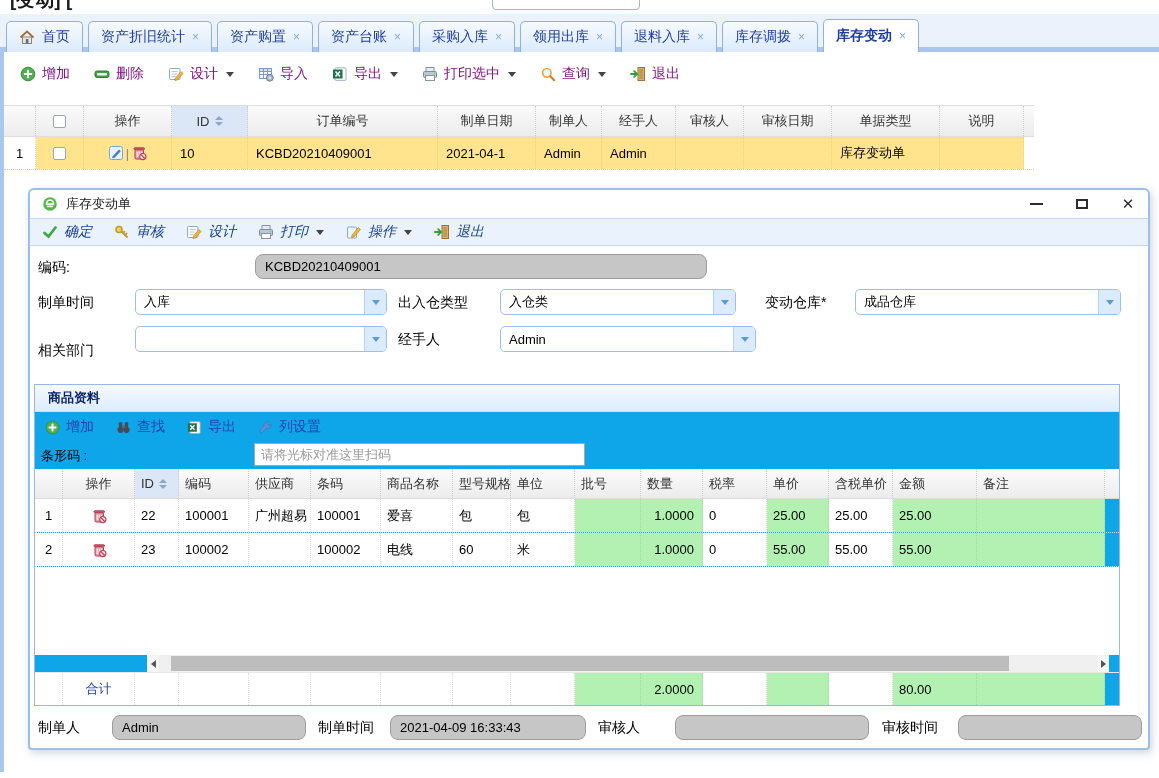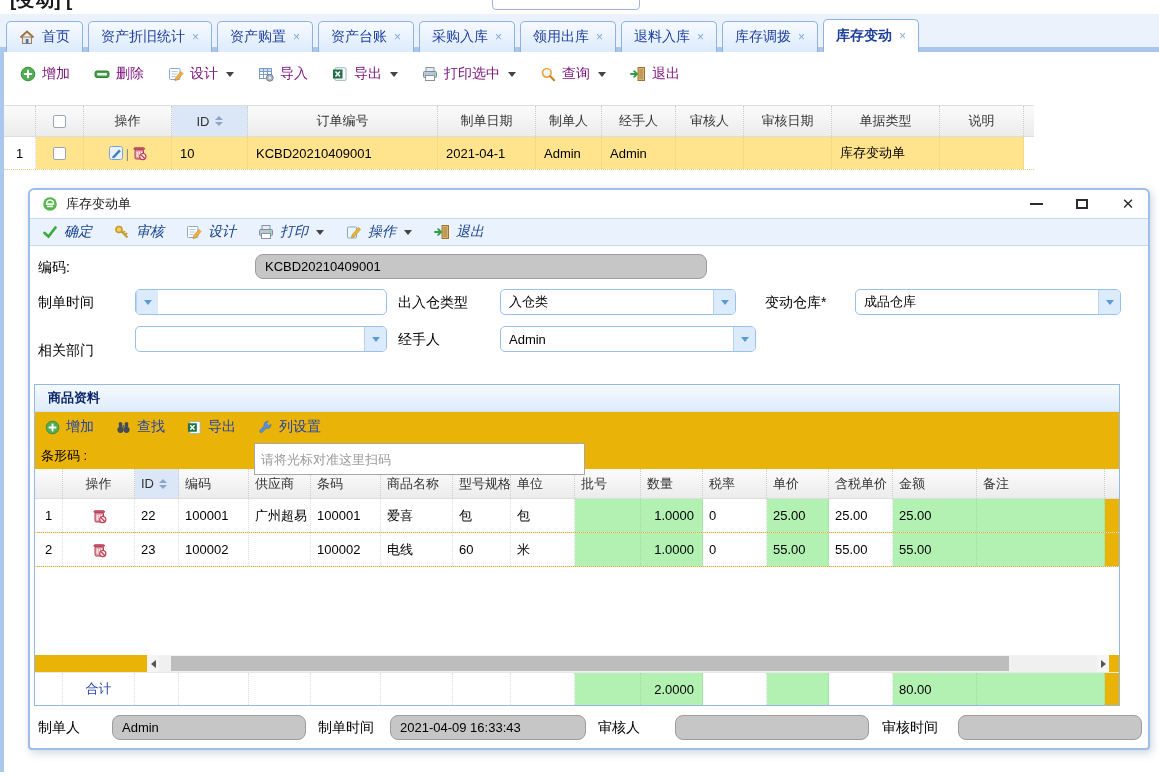--- a/index.html
+++ b/index.html
@@ -71,29 +71,29 @@
   .f-readonly { position:absolute; height:25px; line-height:23px; background:#c6c6c6;
                 border:1px solid #9d9d9d; border-radius:8px; padding-left:9px; font-size:13px; color:#000; }
   .dd { position:absolute; height:26px; border:1px solid #9cc0ed; border-radius:5px; background:#fff;
         display:flex; align-items:stretch; overflow:hidden; }
   .dd-text { flex:1; display:flex; align-items:center; padding-left:8px; font-size:13px; color:#000; }
   .dd-btn { width:22px; background:#dcebfc; border-left:1px solid #b6d4f2; display:flex; align-items:center; justify-content:center; cursor:pointer; }
   .dd-arrow { width:0; height:0; border-left:4px solid transparent; border-right:4px solid transparent; border-top:5px solid #5b9bd5; }
 
   
   .panel { position:absolute; left:4px; top:138px; width:1086px; height:322px;
-           border:1px solid #95b8e7; display:flex; flex-direction:column; background:#eab308; }
+           border:1px solid #95b8e7; display:flex; flex-direction:column; background:#0ea5e9; }
   .p-header { height:27px; flex:none; background:linear-gradient(#f5faff,#ddecfc); border-bottom:1px solid #cfe0f3;
               display:flex; align-items:center; padding-left:13px; font-weight:700; color:#0a246a; font-size:13px; }
   .p-toolbar { height:30px; flex:none; display:flex; align-items:center; gap:22px; padding-left:10px;
                color:#2244aa; font-size:14px; }
   .p-toolbar .tb-item { color:#2244aa; }
   .p-barcode { height:27px; flex:none; position:relative; font-size:13px; }
   .p-barcode .f-label { left:6px; top:5px; font-size:13px; }
-  .barcode-input { position:absolute; left:219px; top:1px; width:331px; height:32px;
+  .barcode-input { position:absolute; left:219px; top:1px; width:331px; height:23px;
                    border:1px solid #a6a6a6; font-size:13px; padding-left:6px; color:#333;
                    font-family:"Liberation Sans","DejaVu Sans",sans-serif; }
   .barcode-input::placeholder { color:#9a9a9a; }
 
   .pg-header { display:flex; height:30px; flex:none; background:linear-gradient(#fbfbfb,#ececec); border-bottom:1px solid #ddd; }
   .pg-hcell { display:flex; align-items:center; padding-left:6px; border-right:1px dotted #ccc;
               font-size:13px; color:#333; overflow:hidden; white-space:nowrap; }
   .pg-hcell.center { justify-content:center; padding-left:0; }
   .pg-hcell.id-col { background:#dbe7f6; }
   .pg-row { display:flex; height:34px; flex:none; border-bottom:1px dotted #ddd; }
@@ -404,20 +404,21 @@
     </div>
   </div>
 
   <div class="m-content">
 
     <span class="f-label" style="left:8px;top:13px;">编码:</span>
     <span class="f-readonly" style="left:225px;top:8px;width:452px;">KCBD20210409001</span>
 
     <span class="f-label" style="left:8px;top:48px;">制单时间</span>
     <div class="dd" style="left:105px;top:43px;width:252px;">
+      <span class="dd-text">入库</span>
       <span class="dd-btn">
           <span class="dd-arrow"></span>
         </span>
     </div>
     <span class="f-label" style="left:368px;top:48px;">出入仓类型</span>
     <div class="dd" style="left:470px;top:43px;width:236px;">
       <span class="dd-text">入仓类</span>
       <span class="dd-btn">
           <span class="dd-arrow"></span>
         </span>

